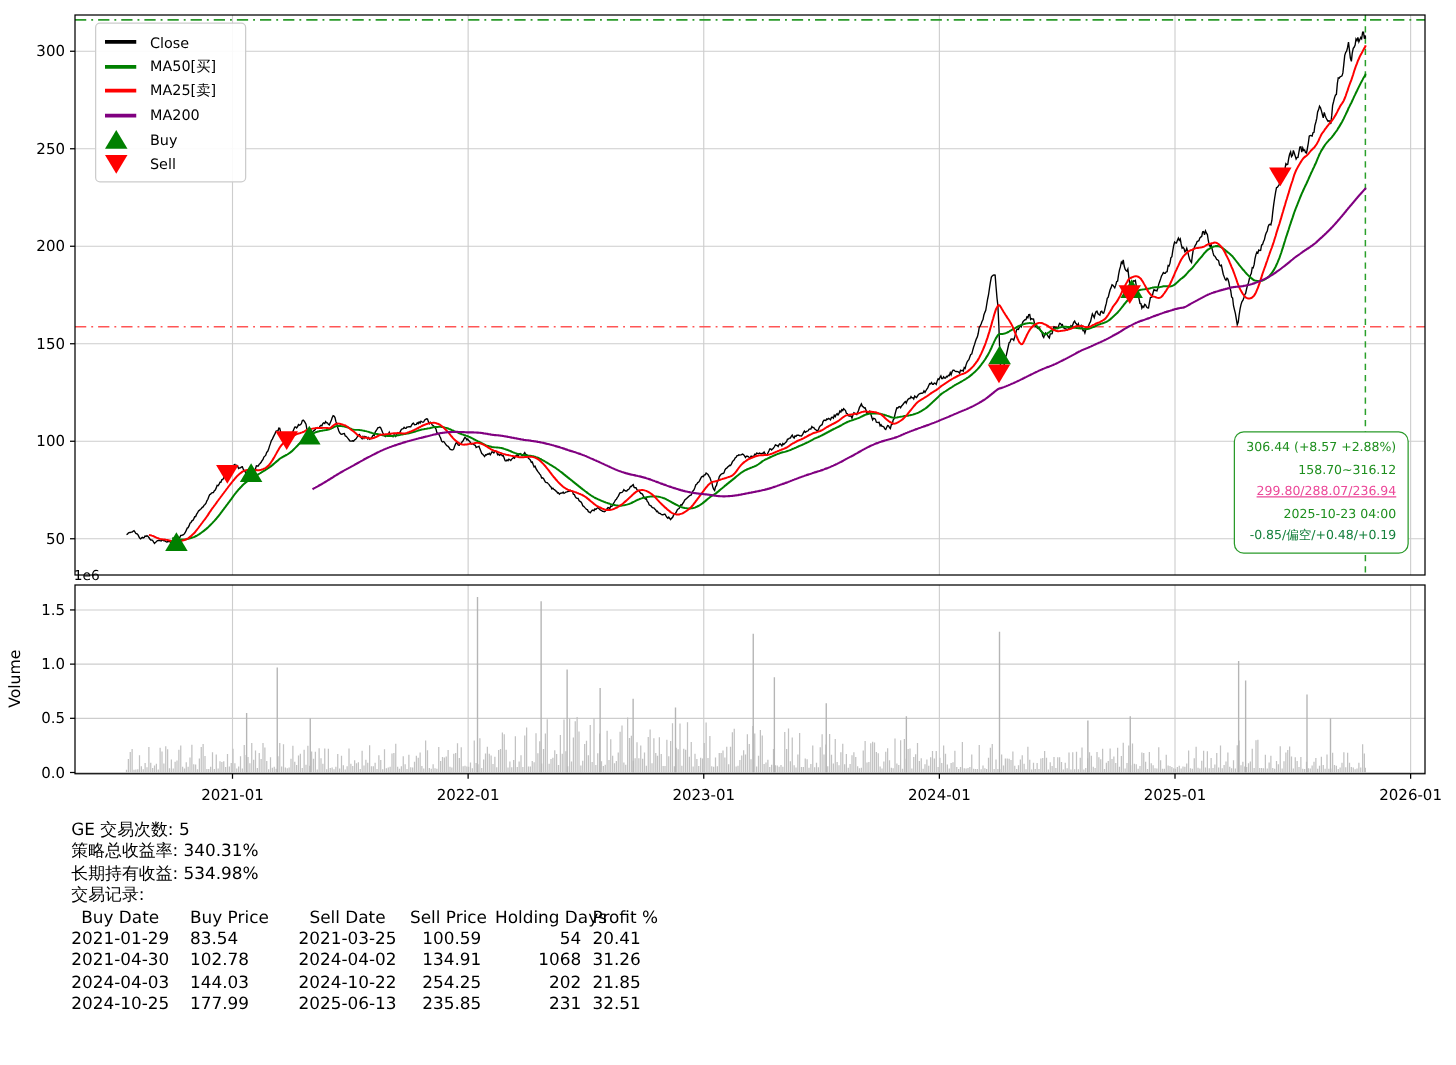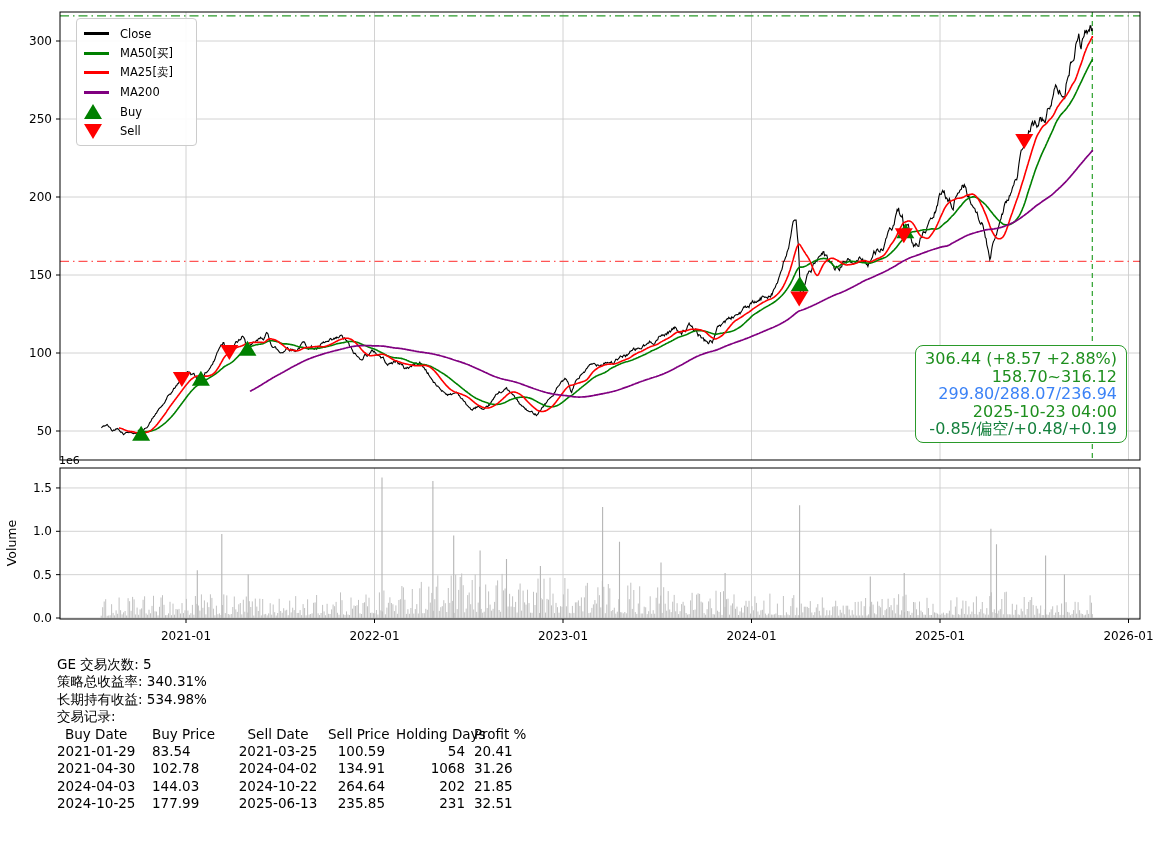--- a/index.html
+++ b/index.html
@@ -11,21 +11,21 @@
           border:1px solid #cccccc;border-radius:4px;padding:5px 8px 4px 7px;z-index:5;}
   .legend-item{display:flex;align-items:center;height:19.5px;}
   .legend-swatch-wrap{width:30px;display:flex;justify-content:flex-start;align-items:center;}
   .sw-line{width:25px;height:3px;}
   .sw-tri-up{width:0;height:0;border-left:9px solid transparent;border-right:9px solid transparent;border-bottom:15px solid #008000;}
   .sw-tri-down{width:0;height:0;border-left:9px solid transparent;border-right:9px solid transparent;border-top:15px solid #ff0000;}
   .legend-label{font-size:11.5px;color:#000;margin-left:6px;white-space:nowrap;}
   
   #annotation{position:absolute;right:38px;top:345px;background:#fff;border:1.5px solid #2a9a2a;
               border-radius:8px;padding:4px 9px;text-align:right;z-index:6;}
-  #annotation div{font-size:16px;line-height:17.5px;color:#1e8f1e;white-space:nowrap;}
+  #annotation div{font-size:10px;line-height:17.5px;color:#1e8f1e;white-space:nowrap;}
   
   #stats{position:absolute;left:57px;top:656px;font-size:13.5px;line-height:17.4px;color:#000;}
   #stats .stat-line{white-space:nowrap;}
   .trow span{display:inline-block;box-sizing:border-box;white-space:nowrap;}
   .t1{width:95px;text-align:left;}
   .t2{width:70px;}
   .t3{width:106px;text-align:center;padding-left:6px;}
   .t4{width:68px;text-align:right;padding-right:11px;}
   .t5{width:78px;text-align:right;padding-right:9px;}
   .t6{width:72px;text-align:left;padding-right:11px;}
@@ -154,40 +154,40 @@
       <span class="legend-swatch-wrap">
           <span class="sw-tri-down" style="border-top-color: rgb(255, 0, 0);"></span>
         </span>
       <span class="legend-label">Sell</span>
     </div>
   </div>
 
   <div id="annotation">
     <div style="color: rgb(30, 143, 30);">306.44 (+8.57 +2.88%)</div>
     <div style="color: rgb(30, 143, 30);">158.70~316.12</div>
-    <div style="color: #3b82f6;">299.80/288.07/236.94</div>
+    <div style="color: #ec4899; text-decoration: underline;">299.80/288.07/236.94</div>
     <div style="color: rgb(30, 143, 30);">2025-10-23 04:00</div>
     <div style="color: #15803d;">-0.85/偏空/+0.48/+0.19</div>
   </div>
 
   <div id="stats">
     <div class="stat-line">GE 交易次数: 5</div>
     <div class="stat-line">策略总收益率: 340.31%</div>
     <div class="stat-line">长期持有收益: 534.98%</div>
     <div class="stat-line">交易记录:</div>
 
     <div class="trow hrow">
       <span class="t1">Buy Date</span><span class="t2">Buy Price</span><span class="t3">Sell Date</span><span class="t4">Sell Price</span><span class="t5">Holding Days</span><span class="t6">Profit %</span>
     </div>
     <div class="trow">
       <span class="t1">2021-01-29</span><span class="t2">83.54</span><span class="t3">2021-03-25</span><span class="t4">100.59</span><span class="t5">54</span><span class="t6">20.41</span>
     </div>
     <div class="trow">
       <span class="t1">2021-04-30</span><span class="t2">102.78</span><span class="t3">2024-04-02</span><span class="t4">134.91</span><span class="t5">1068</span><span class="t6">31.26</span>
     </div>
     <div class="trow">
-      <span class="t1">2024-04-03</span><span class="t2">144.03</span><span class="t3">2024-10-22</span><span class="t4">264.64</span><span class="t5">202</span><span class="t6">21.85</span>
+      <span class="t1">2024-04-03</span><span class="t2">144.03</span><span class="t3">2024-10-22</span><span class="t4">254.25</span><span class="t5">202</span><span class="t6">21.85</span>
     </div>
     <div class="trow">
       <span class="t1">2024-10-25</span><span class="t2">177.99</span><span class="t3">2025-06-13</span><span class="t4">235.85</span><span class="t5">231</span><span class="t6">32.51</span>
     </div>
   </div>
 </div>
 
 </body></html>

